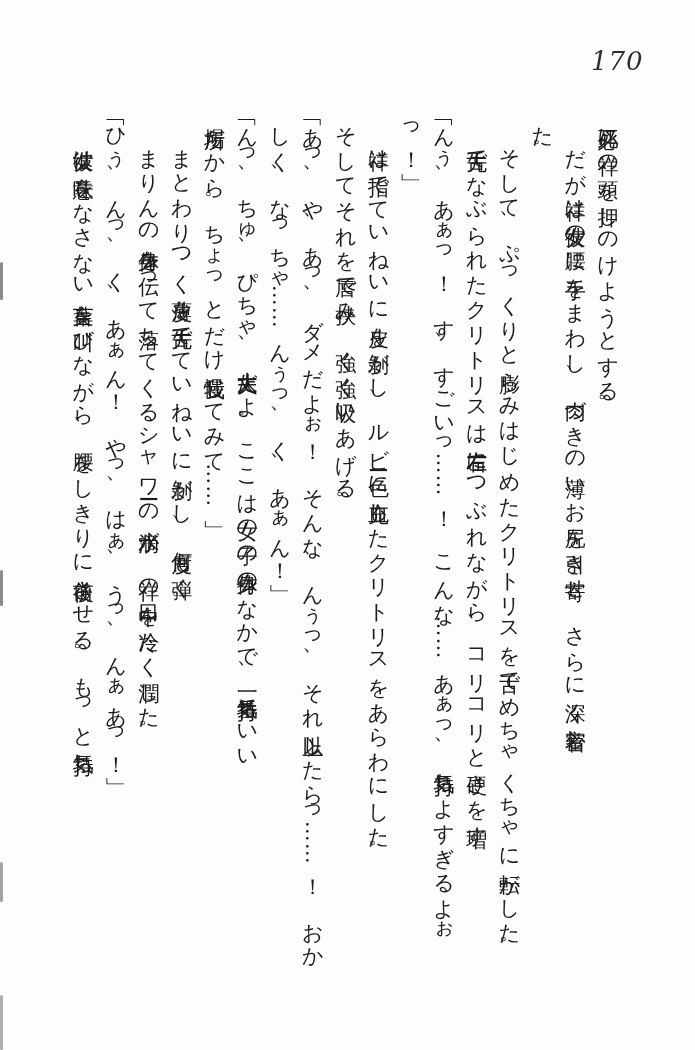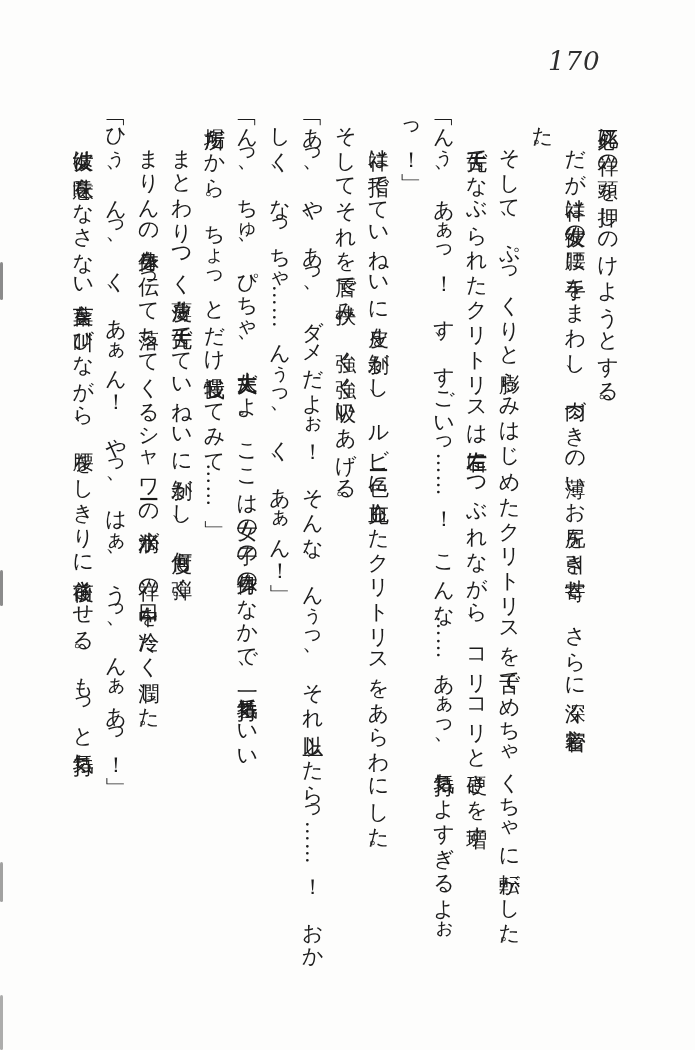--- a/index.html
+++ b/index.html
@@ -13,21 +13,21 @@
   #page {
     position: relative;
     width: 695px;
     height: 1050px;
     background: #fdfdfc;
     font-family: "DejaVu Serif", "Liberation Serif", serif;
   }
   
   #folio {
     position: absolute;
-    left: 548px;
+    left: 591px;
     top: 46px;
     font-size: 26px;
     font-style: italic;
     color: #2e2e2e;
     letter-spacing: 1px;
     font-family: "DejaVu Serif", "Liberation Serif", serif;
   }
   
   #text-area {
     position: absolute;

